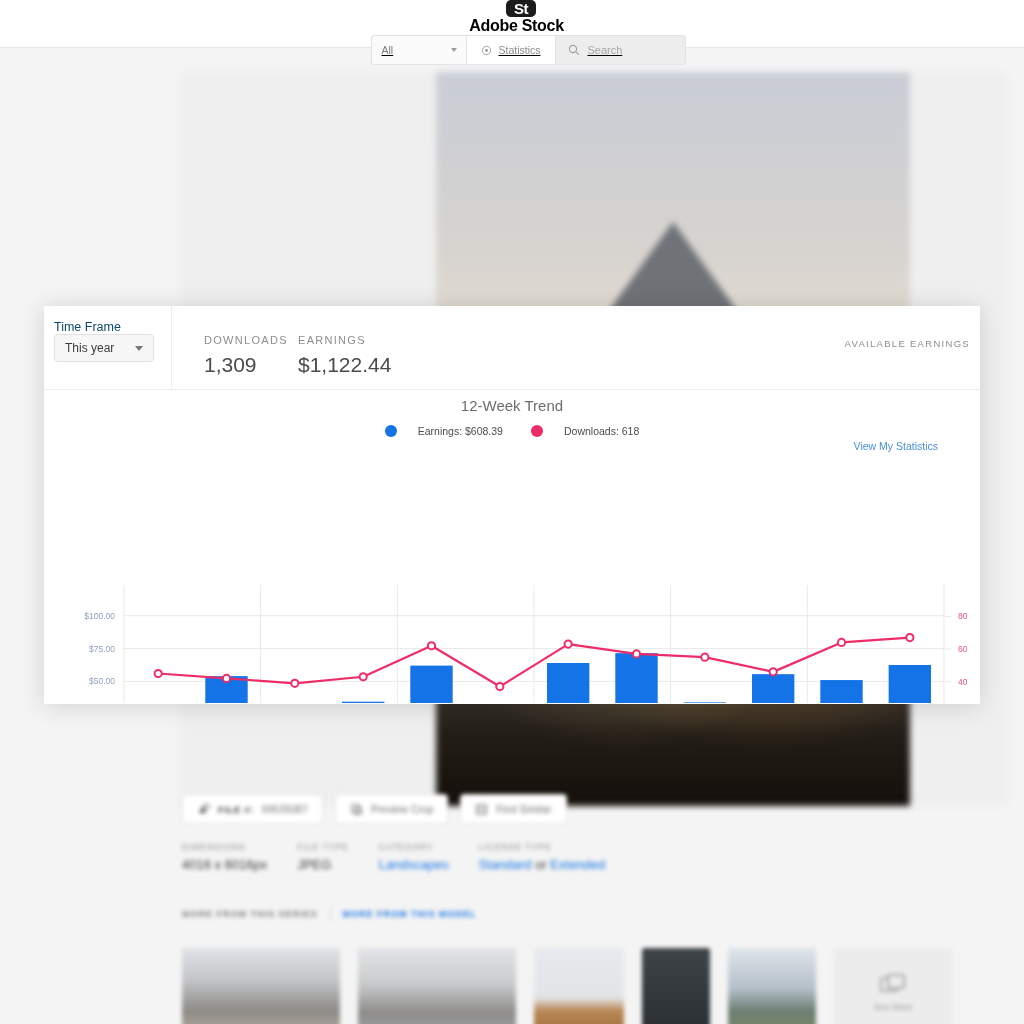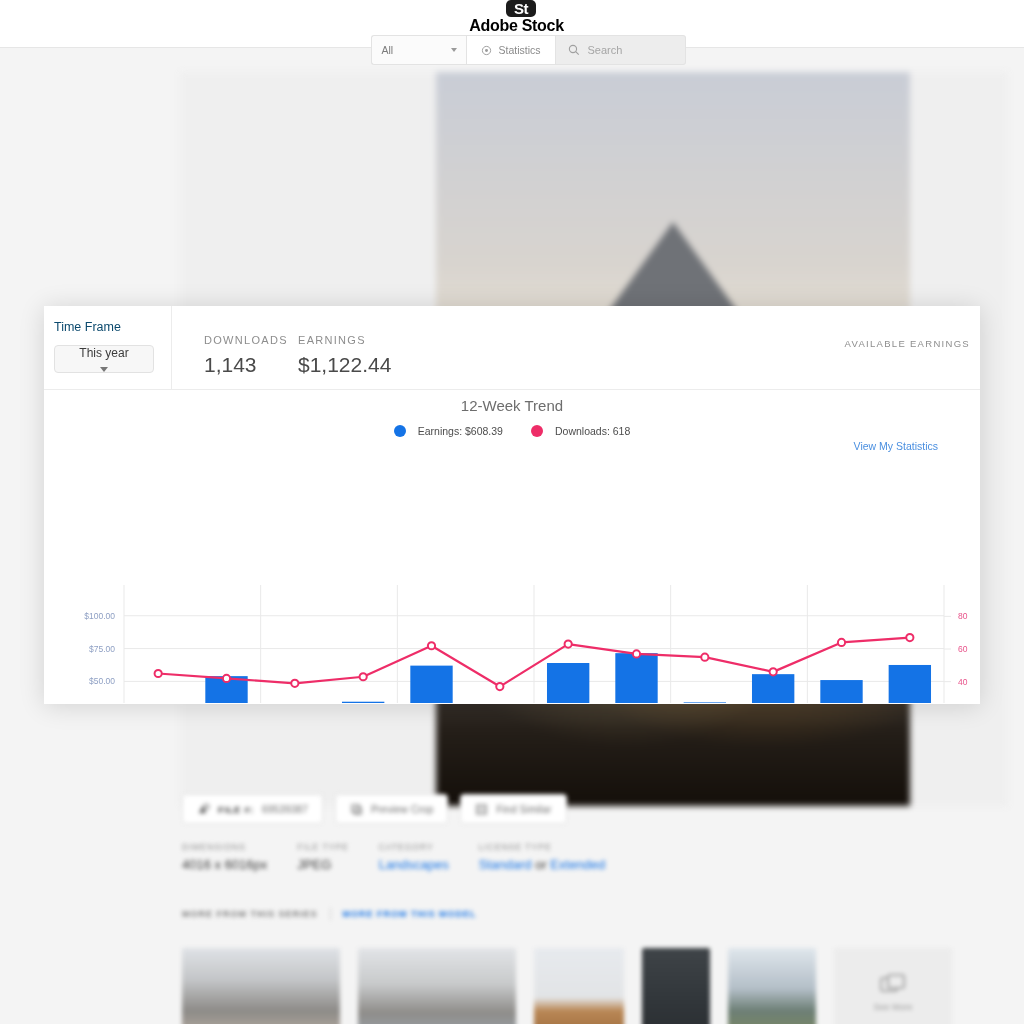--- a/index.html
+++ b/index.html
@@ -19,21 +19,21 @@
     background:#fff; border-bottom:1px solid #e6e6e6;
     display:flex; align-items:center; z-index:2;flex-direction:column;
   }
   .logo-mark {
     width:30px; height:30px; margin-left:18px; border-radius:5px;
     background:#1b1b1b; color:#fff; font-weight:bold; font-size:15px;
     display:flex; align-items:center; justify-content:center;
     letter-spacing:-0.5px;
   }
   .logo-text { margin-left:9px; font-size:16px; font-weight:bold; color:#000000; letter-spacing:-0.3px;}
-  .searchwrap { display:flex; align-items:flex-start; margin-left:33px; height:30px; }
+  .searchwrap { display:flex; align-items:flex-start; margin-left:33px; height:30px;text-decoration:underline; }
   .sel-all {
     width:95px; height:30px; background:#fbfbfb; border:1px solid #e3e3e3;
     border-right:none; border-radius:3px 0 0 3px;
     display:flex; align-items:center; justify-content:space-between;
     padding:0 9px; font-size:10.5px; color:#7b7b7b;
   }
   .chev-sm { width:0;height:0;border-left:3.5px solid transparent;border-right:3.5px solid transparent;border-top:4px solid #9a9a9a;}
   .collections-btn {
     height:30px; background:#fff; border:1px solid #e3e3e3;
     display:flex; align-items:center; gap:6px; padding:0 14px;
@@ -106,24 +106,24 @@
     background:#ffffff; z-index:5;
     box-shadow: 0 2px 24px rgba(0,0,0,.14);
   }
   .panel-head { position:relative; height:84px; border-bottom:1px solid #ececec; }
   .tf-cell {
     position:absolute; left:0; top:0; width:128px; height:84px;
     border-right:1px solid #ececec; padding:14px 0 0 10px;
   }
   .tf-label { font-size:12.5px; color:#0c4a6e; }
   .tf-select {
-    margin-top:11px; width:100px; height:28px; background:#f7f7f7;
+    width:100px; height:28px; background:#f7f7f7;
     border:1px solid #e2e2e2; border-radius:4px;
     display:flex; align-items:center; justify-content:space-between;
-    padding:0 10px; font-size:12px; color:#3c3c3c;flex-direction:column;
+    padding:0 10px; font-size:12px; color:#3c3c3c;
   }
   .chev { width:0;height:0;border-left:4px solid transparent;border-right:4px solid transparent;border-top:5px solid #777; }
 
   .stat { position:absolute; top:28px; }
   .stat .k { font-size:11px; letter-spacing:1.3px; color:#8d8d8d; }
   .stat .v { font-size:21px; color:#4a4a4a; margin-top:7px; font-weight:300; }
   .stat-dl { left:160px; }
   .stat-er { left:254px; }
   .avail {
     position:absolute; right:10px; top:32px;
@@ -132,21 +132,21 @@
 
   .chart-area { position:relative; height:313px; }
   .chart-title {
     position:absolute; top:7px; left:0; right:0; text-align:center;
     font-size:15px; color:#6d6d6d;
   }
   .legend {
     position:absolute; top:35px; left:0; right:0;
     display:flex; justify-content:center; gap:28px; align-items:center;
   }
-  .leg { display:flex; align-items:center; gap:12px; font-size:10.5px; color:#4d4d4d; }
+  .leg { display:flex; align-items:center; gap:21px; font-size:10.5px; color:#4d4d4d; }
   .dot { width:12px; height:12px; border-radius:50%; }
   .stats-link {
     position:absolute; right:42px; top:50px;
     font-size:10.5px; color:#4a8fe0; text-decoration:none;
   }
 
   .plot { position:absolute; left:0; top:0; width:936px; height:313px; }
   .ytick-l { font-size:8.5px; fill:#8fa0c4; text-anchor:end; }
   .ytick-r { font-size:8.5px; fill:#e8538a; text-anchor:start; }
   .xtick { font-size:8.5px; fill:#8a8a8a; text-anchor:middle; }
@@ -271,21 +271,21 @@
       <div class="tf-cell">
         <div class="tf-label">Time Frame</div>
         <div class="tf-select">
           <span>This year</span>
           <span class="chev"></span>
         </div>
       </div>
 
       <div class="stat stat-dl">
         <div class="k">DOWNLOADS</div>
-        <div class="v">1,143</div>
+        <div class="v">1,309</div>
       </div>
 
       <div class="stat stat-er">
         <div class="k">EARNINGS</div>
         <div class="v">$1,122.44</div>
       </div>
 
       <div class="avail">AVAILABLE EARNINGS</div>
     </div>
 

